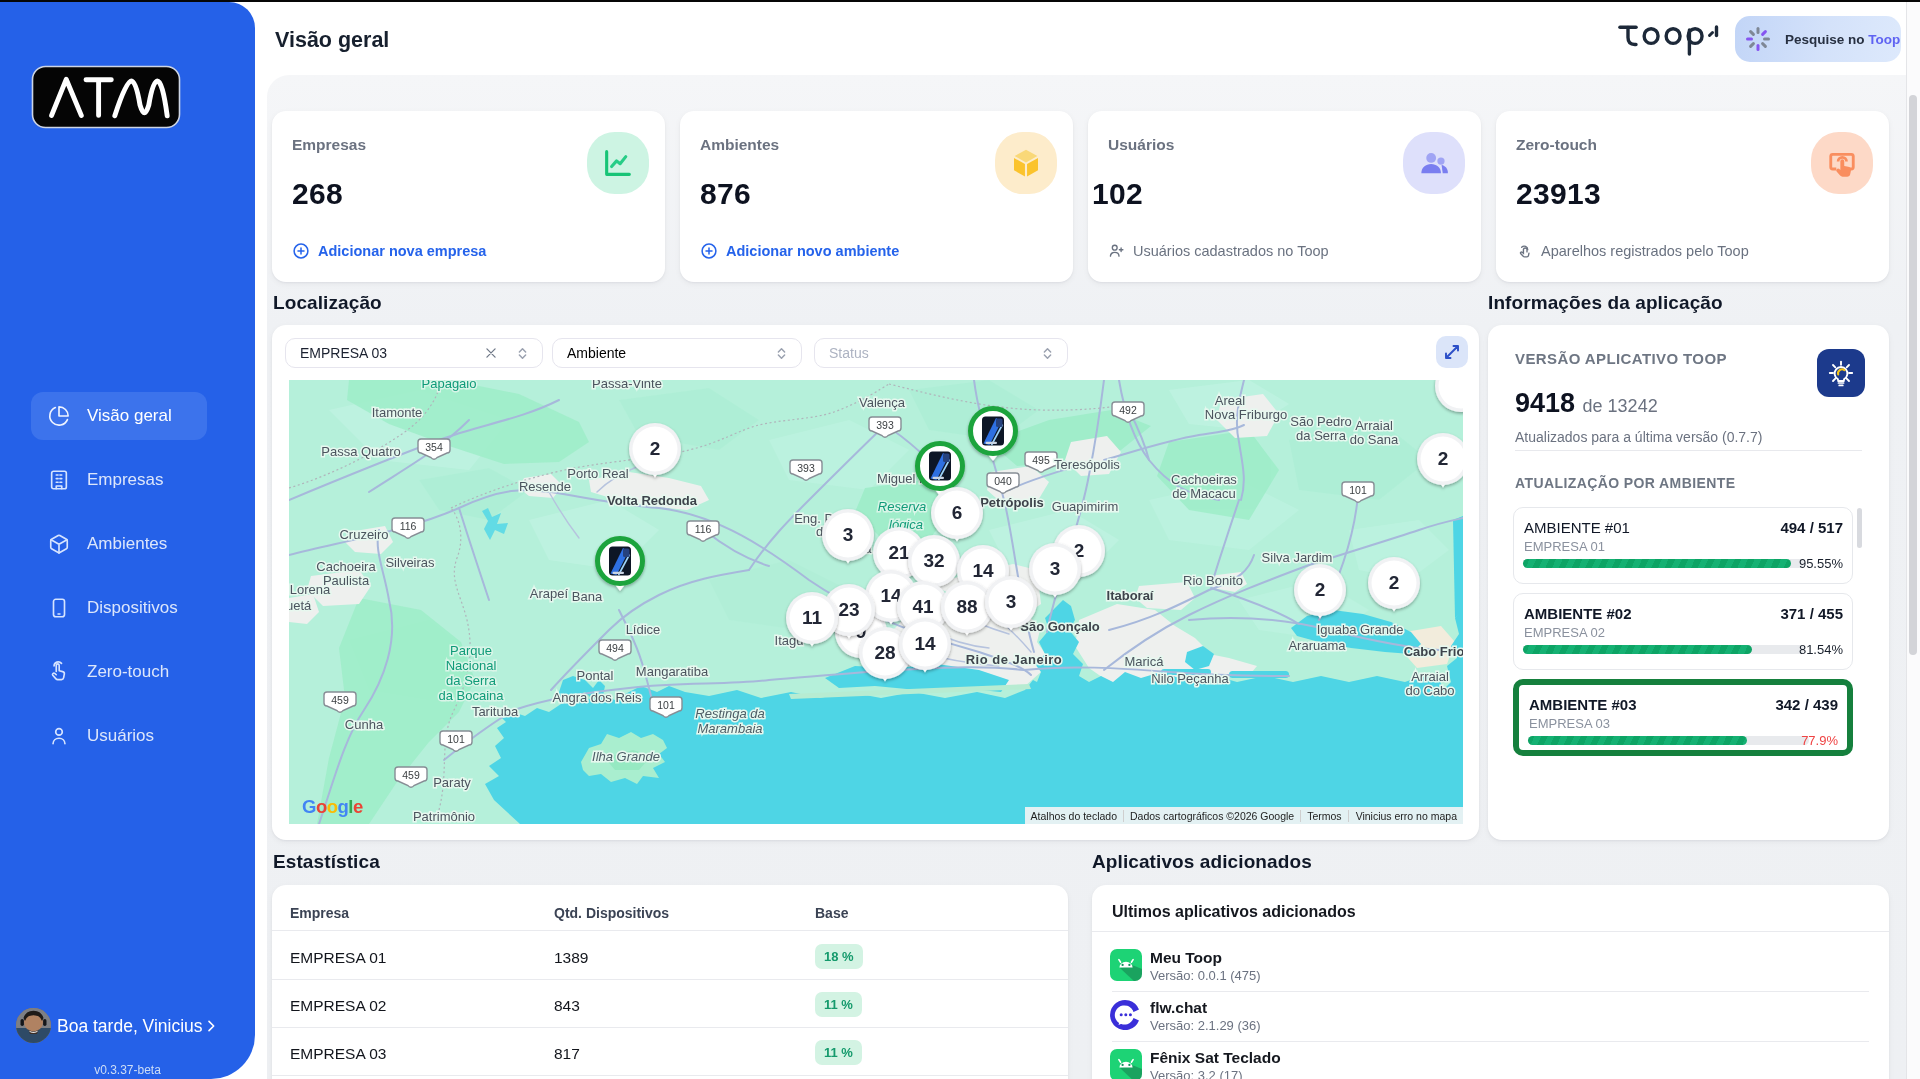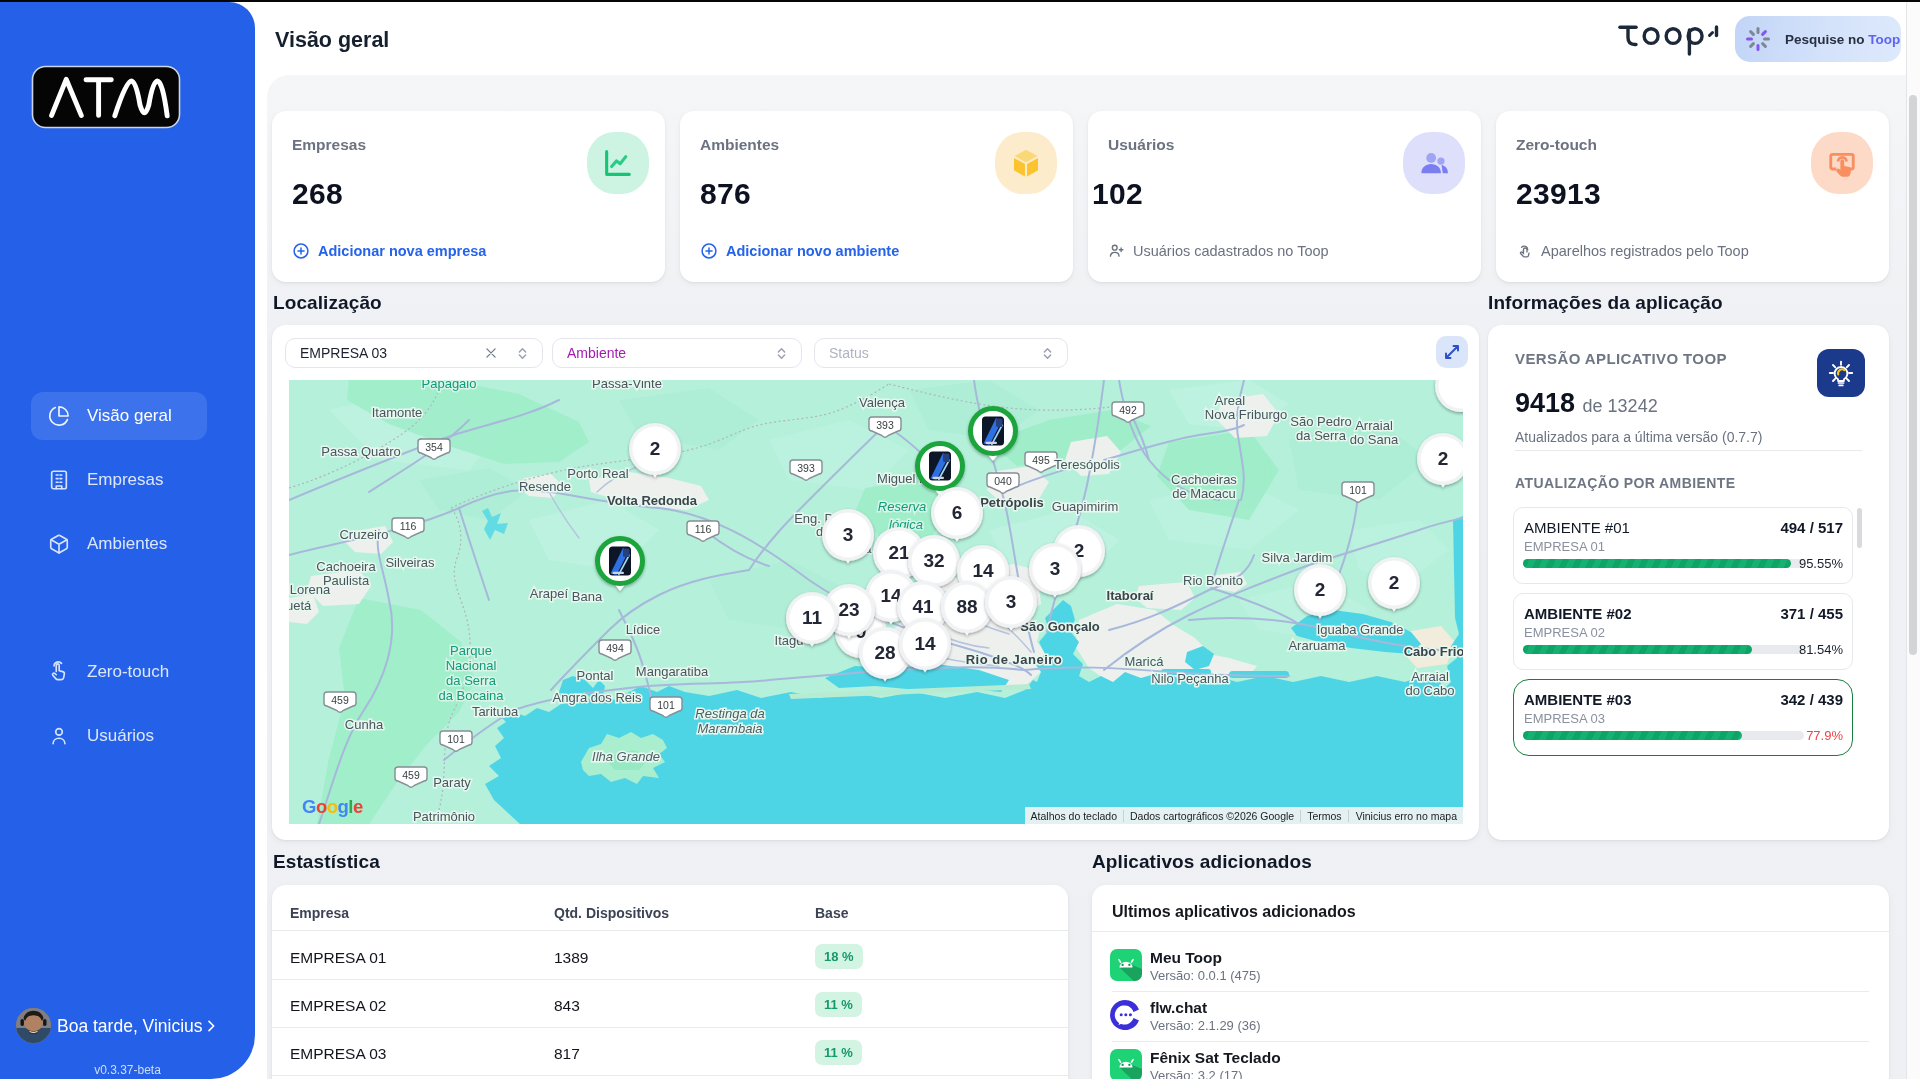--- a/index.html
+++ b/index.html
@@ -54,20 +54,27 @@
       </svg>
     Empresas
   </div>
   <div class="navitem" style="top:518px">
     <svg width="22" height="22" viewBox="0 0 24 24" fill="none" stroke="#d6e4ff" stroke-width="1.8" stroke-linecap="round" stroke-linejoin="round">
         <path d="M21 8.5v7a1.8 1.8 0 0 1-.9 1.6l-7.2 4.1a1.8 1.8 0 0 1-1.8 0l-7.2-4.1A1.8 1.8 0 0 1 3 15.5v-7a1.8 1.8 0 0 1 .9-1.6l7.2-4.1a1.8 1.8 0 0 1 1.8 0l7.2 4.1a1.8 1.8 0 0 1 .9 1.6z"></path>
         <path d="M3.3 7.3 12 12.3l8.7-5M12 22V12.3"></path>
       </svg>
     Ambientes
   </div>
+  <div class="navitem" style="top:582px">
+    <svg width="22" height="22" viewBox="0 0 24 24" fill="none" stroke="#d6e4ff" stroke-width="1.8" stroke-linecap="round" stroke-linejoin="round">
+        <rect x="6" y="2.5" width="12" height="19" rx="2.5"></rect>
+        <path d="M11 18.5h2"></path>
+      </svg>
+    Dispositivos
+  </div>
   <div class="navitem" style="top:646px">
     <svg width="22" height="22" viewBox="0 0 24 24" fill="none" stroke="#d6e4ff" stroke-width="1.8" stroke-linecap="round" stroke-linejoin="round">
         <path d="M9 11.5V4.8a1.6 1.6 0 0 1 3.2 0v5.9l3.8.9a2.4 2.4 0 0 1 1.8 2.8l-.8 4a2.4 2.4 0 0 1-2.4 1.9h-4.1a2.4 2.4 0 0 1-1.8-.8L5.2 15.6a1.5 1.5 0 0 1 2.2-2L9 15"></path>
         <path d="M6.6 5.5a4.6 4.6 0 0 1 8.1-2.9"></path>
       </svg>
     Zero-touch
   </div>
   <div class="navitem" style="top:710px">
     <svg width="22" height="22" viewBox="0 0 24 24" fill="none" stroke="#d6e4ff" stroke-width="1.8" stroke-linecap="round" stroke-linejoin="round">
         <circle cx="12" cy="7.5" r="3.6"></circle>
@@ -213,21 +220,21 @@
   <div class="sel" style="left:13px;top:13px;width:258px">
     <span style="margin-left:14px;color:#1b2130">EMPRESA 03</span>
     <svg style="position:absolute;right:44px" width="14" height="14" viewBox="0 0 24 24" stroke="#6f7887" stroke-width="2.2" fill="none" stroke-linecap="round">
         <path d="M5 5l14 14M19 5L5 19"></path>
       </svg>
     <svg style="position:absolute;right:12px" width="15" height="15" viewBox="0 0 24 24" stroke="#9aa1af" stroke-width="2.4" fill="none" stroke-linecap="round" stroke-linejoin="round">
         <path d="M7 9.5 L12 4.5 L17 9.5 M7 14.5 L12 19.5 L17 14.5"></path>
       </svg>
   </div>
   <div class="sel" style="left:280px;top:13px;width:250px">
-    <span style="margin-left:14px;color:#a21caf">Ambiente</span>
+    <span style="margin-left:14px;color:#000000">Ambiente</span>
     <svg style="position:absolute;right:12px" width="15" height="15" viewBox="0 0 24 24" stroke="#9aa1af" stroke-width="2.4" fill="none" stroke-linecap="round" stroke-linejoin="round">
         <path d="M7 9.5 L12 4.5 L17 9.5 M7 14.5 L12 19.5 L17 14.5"></path>
       </svg>
   </div>
   <div class="sel" style="left:542px;top:13px;width:254px">
     <span style="margin-left:14px;color:#adb3c2">Status</span>
     <svg style="position:absolute;right:12px" width="15" height="15" viewBox="0 0 24 24" stroke="#9aa1af" stroke-width="2.4" fill="none" stroke-linecap="round" stroke-linejoin="round">
         <path d="M7 9.5 L12 4.5 L17 9.5 M7 14.5 L12 19.5 L17 14.5"></path>
       </svg>
   </div>
@@ -675,21 +682,21 @@
   </div>
   <div class="abs" style="left:25px;top:268px;width:340px;height:77px;border:1px solid #e6e8ec;border-radius:10px">
     <div class="abs" style="left:10px;top:11px;font-size:15px;font-weight:bold;color:#111827">AMBIENTE #02</div>
     <div class="abs" style="right:9px;top:11px;font-size:15px;font-weight:bold;color:#111827">371 / 455</div>
     <div class="abs" style="left:10px;top:31px;font-size:13px;color:#8a919e">EMPRESA 02</div>
     <div class="abs" style="left:9px;top:51px;width:281px;height:9px;border-radius:5px;background:#e8eaed">
         <div style="width:81.5%;height:9px;border-radius:5px;background:repeating-linear-gradient(115deg,#0da465 0 6px,#15b173 6px 12px)"></div>
       </div>
     <div class="abs" style="right:9px;top:48px;font-size:13px;color:#19202c">81.54%</div>
   </div>
-  <div class="abs" style="left:25px;top:354px;width:340px;height:77px;border:1px solid #15803d;border-radius:16px">
+  <div class="abs" style="left:25px;top:354px;width:340px;height:77px;border:6px solid #15803d;border-radius:10px">
     <div class="abs" style="left:10px;top:11px;font-size:15px;font-weight:bold;color:#111827">AMBIENTE #03</div>
     <div class="abs" style="right:9px;top:11px;font-size:15px;font-weight:bold;color:#111827">342 / 439</div>
     <div class="abs" style="left:10px;top:31px;font-size:13px;color:#8a919e">EMPRESA 03</div>
     <div class="abs" style="left:9px;top:51px;width:281px;height:9px;border-radius:5px;background:#e8eaed">
         <div style="width:77.9%;height:9px;border-radius:5px;background:repeating-linear-gradient(115deg,#0da465 0 6px,#15b173 6px 12px)"></div>
       </div>
     <div class="abs" style="right:9px;top:48px;font-size:13px;color:#ef4444">77.9%</div>
   </div>
   <div class="abs" style="left:369px;top:183px;width:5px;height:40px;border-radius:3px;background:#d8dadf"></div>
 </div>

